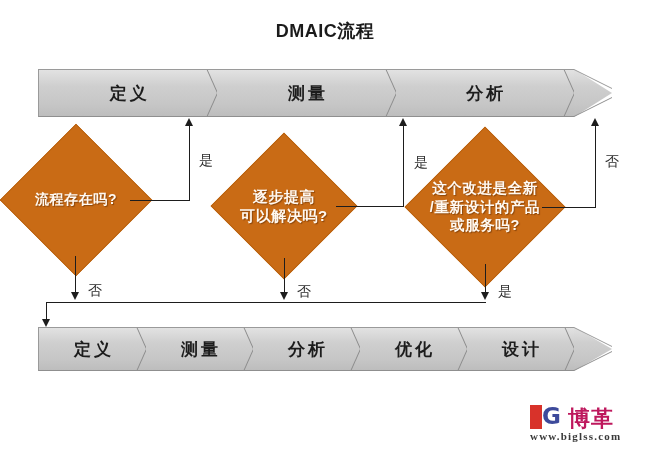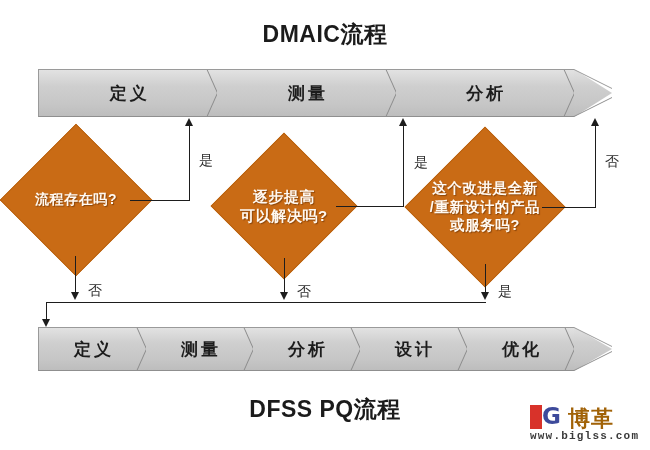--- a/index.html
+++ b/index.html
@@ -10,21 +10,21 @@
     font-family:"Liberation Sans","DejaVu Sans",sans-serif;
     overflow:hidden;
   }
   #stage{position:relative;width:650px;height:450px;background:#fff;}
 
   
   .title{
     position:absolute;
     width:100%;
     text-align:center;
-    font-size:23px;
+    font-size:18px;
     font-weight:bold;
     color:#1b1b1b;
     letter-spacing:.5px;
   }
   #title-top{top:19px;}
   #title-bottom{top:394px;}
 
   
   .bar{
     position:absolute;
@@ -153,26 +153,26 @@
   #logo .mark .blk{
     position:absolute;left:0;top:0;width:12px;height:24px;background:#d8322a;
   }
   #logo .mark .gee{
     position:absolute;left:12px;top:0;width:21px;height:24px;
     color:#3d4a9b;font-weight:bold;font-size:23px;line-height:23px;
     font-family:"DejaVu Sans",sans-serif;
   }
   #logo .cn{
     position:absolute;left:38px;top:0px;
-    font-size:22px;font-weight:bold;color:#a16207;letter-spacing:1px;
+    font-size:22px;font-weight:bold;color:#be185d;letter-spacing:1px;
   }
   #logo .url{
     position:absolute;left:0px;top:26px;
     font-size:11px;font-weight:bold;color:#3a3a3a;letter-spacing:1.2px;
-    font-family:Liberation Mono, monospace;
+    font-family:Liberation Serif, serif;
   }
 </style>
 </head>
 <body>
 
 <div id="stage">
 
   <div class="title" id="title-top">DMAIC流程</div>
 
   <div class="bar" id="bar-top">
@@ -247,34 +247,33 @@
     </div>
     <div class="chev">
       <span class="steplabel">测量</span>
       <span class="nick"></span>
     </div>
     <div class="chev">
       <span class="steplabel">分析</span>
       <span class="nick"></span>
     </div>
     <div class="chev">
+      <span class="steplabel">优化</span>
+      <span class="nick"></span>
+    </div>
+    <div class="chev">
       <span class="steplabel">设计</span>
-      <span class="nick"></span>
-    </div>
-    <div class="chev">
-      <span class="steplabel">优化</span>
       <span class="nick"></span>
     </div>
     <div class="bar-tail">
       <span class="tri"></span>
         <span class="tri-edge"></span>
     </div>
   </div>
 
-  <div class="title" id="title-bottom">DFSS PQ流程</div>
 
   <div id="logo">
     <span class="mark">
       <span class="blk"></span>
         <span class="gee">G</span>
     </span>
     <span class="cn">博革</span>
     <span class="url">www.biglss.com</span>
   </div>
 

